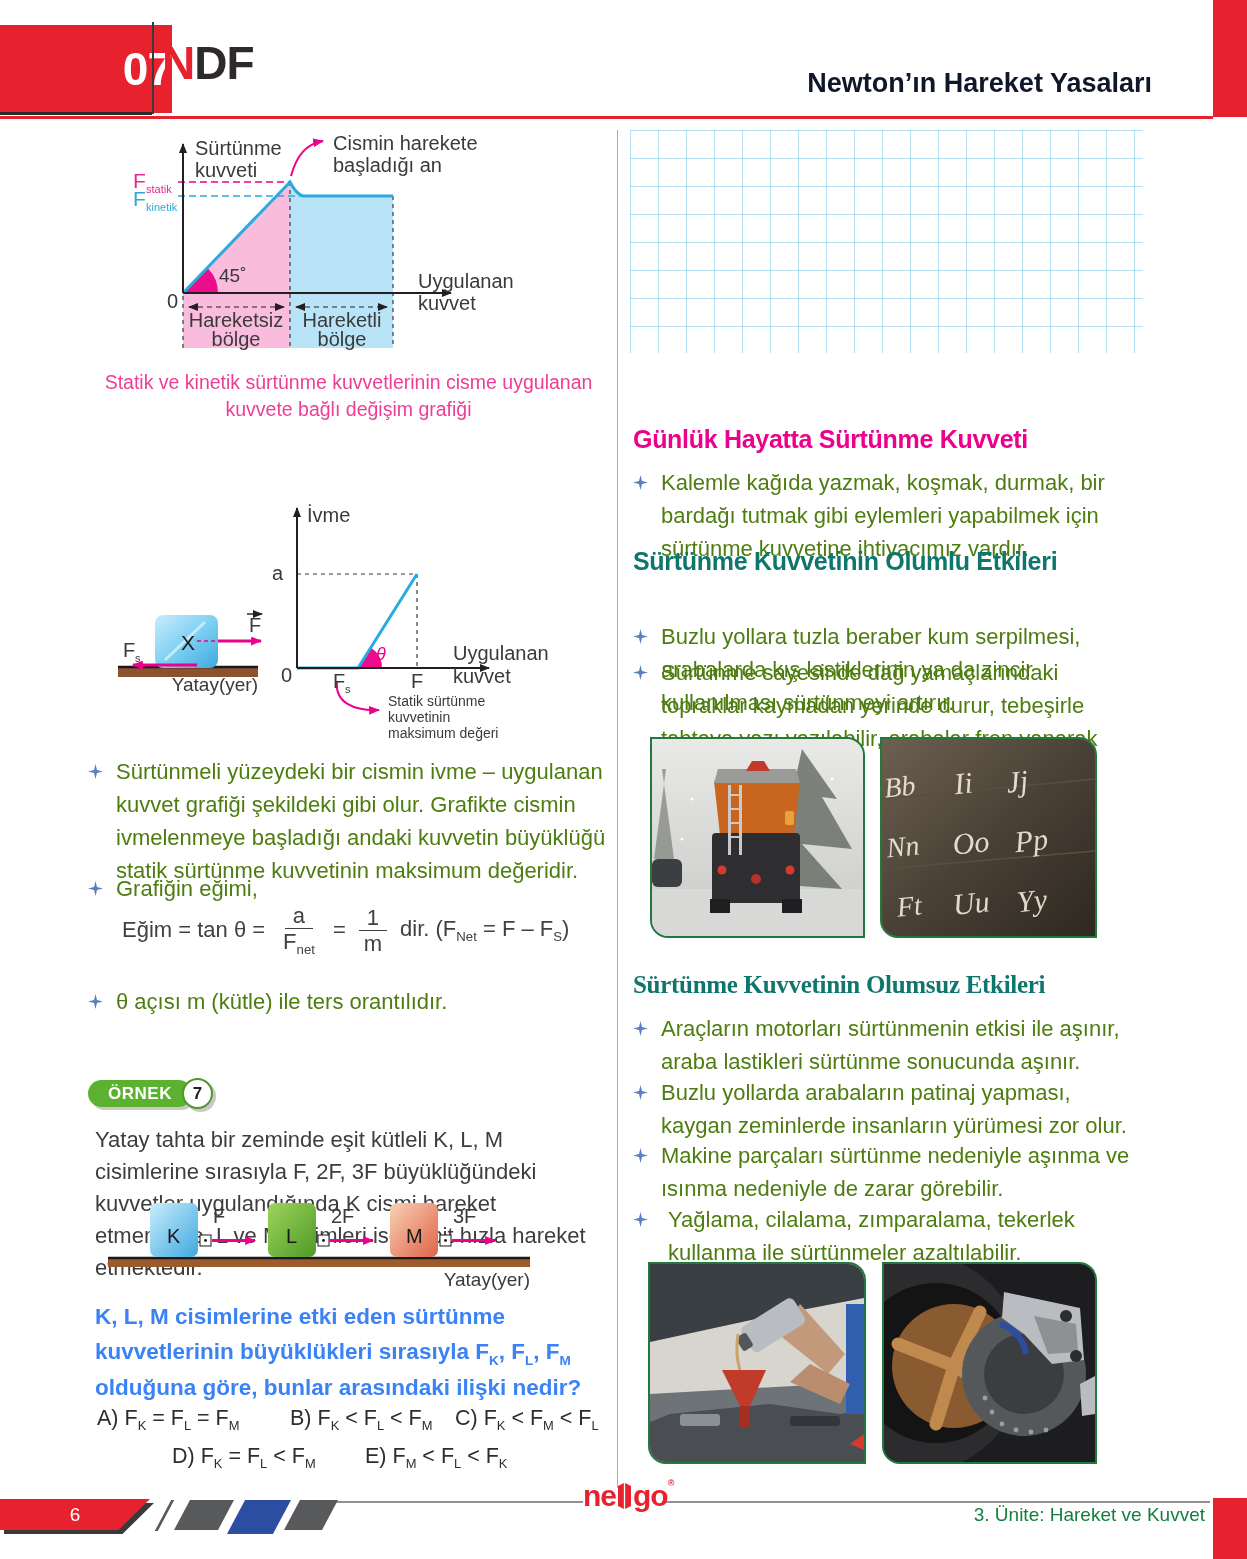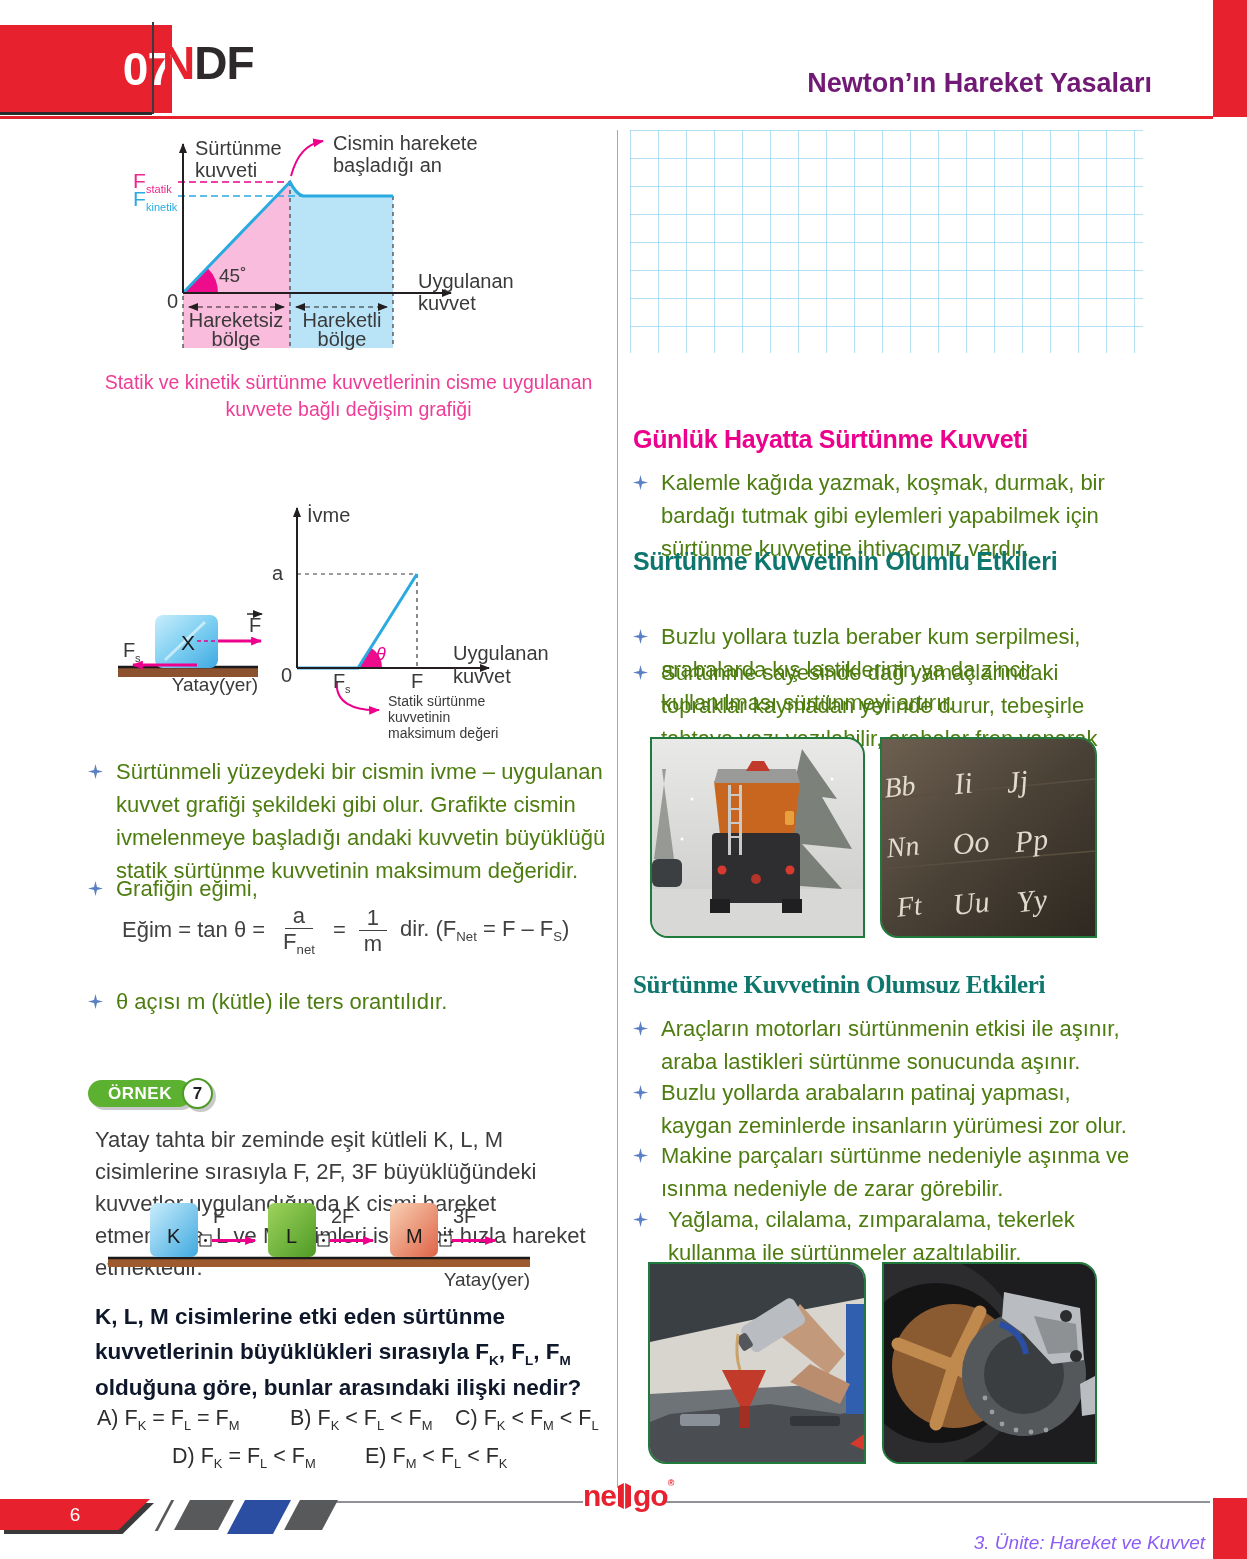--- a/index.html
+++ b/index.html
@@ -10,21 +10,21 @@
 
   
   .hdr-redbox{left:0;top:25px;width:172px;height:88px;background:#e8212e;
               display:flex;align-items:center;justify-content:flex-end;box-sizing:border-box;}
   .hdr-num{color:#fff;font-size:46px;font-weight:bold;letter-spacing:-1px;}
   .hdr-vline{left:152px;top:22px;width:2px;height:92px;background:#3a3a3a;}
   .hdr-blackline{left:0;top:112px;width:152px;height:3px;background:#2b2b2b;}
   .hdr-code{left:162px;top:36px;font-size:46px;font-weight:bold;letter-spacing:-1px;}
   .hdr-code .n{color:#e8212e;}
   .hdr-code .df{color:#2e2a2b;}
-  .hdr-title{right:95px;top:68px;font-size:27px;font-weight:bold;color:#701a75;}
+  .hdr-title{right:95px;top:68px;font-size:27px;font-weight:bold;color:#0f172a;}
   .hdr-redline{left:0;top:116px;width:1213px;height:3px;background:#e8212e;}
   .hdr-redbar{left:1213px;top:0;width:34px;height:117px;background:#e8212e;}
 
   
   .divider{left:617px;top:130px;width:1px;height:1358px;background:#a7a9ac;}
   .grid-paper{left:630px;top:130px;width:513px;height:223px;
     background-image:
       repeating-linear-gradient(to right, rgba(110,195,233,.5) 0 1px, transparent 1px 28px),
       repeating-linear-gradient(to bottom, rgba(110,195,233,.5) 0 1px, transparent 1px 28px);}
 
@@ -48,38 +48,38 @@
   
   .ornek{left:88px;top:1080px;width:150px;height:34px;}
   .ornek-pill{position:absolute;left:0;top:0;width:104px;height:27px;background:#5cb130;
               border-radius:14px;color:#fff;font-weight:bold;font-size:17px;letter-spacing:.5px;
               display:flex;align-items:center;justify-content:center;box-shadow:3px 3px 0 #c9c9c9;}
   .ornek-circ{position:absolute;left:94px;top:-2px;width:27px;height:27px;border-radius:50%;
               background:#fff;border:2px solid #4e9a26;color:#231f20;font-weight:bold;font-size:17px;
               display:flex;align-items:center;justify-content:center;box-shadow:3px 3px 0 #c9c9c9;}
 
   .example-text{left:95px;top:1124px;width:518px;font-size:22px;line-height:1.45;color:#3d3d3f;}
-  .question{left:95px;top:1300px;width:508px;font-weight:bold;color:#0f172a;
+  .question{left:95px;top:1300px;width:508px;font-weight:bold;color:#3b82f6;
             font-size:22.5px;line-height:1.55;}
   .option{font-size:21.5px;color:#2d2d2f;white-space:nowrap;}
 
   
   .photo{position:absolute;border:2px solid #1f7a3c;border-radius:0 18px 0 18px;
          overflow:hidden;background:#777;}
 
   
   .ft-line{top:1501px;height:2px;background:#909295;}
   .ft-red-outline{left:4px;top:1503px;width:150px;height:31px;background:#3a3a3a;
                   clip-path:polygon(0 0,100% 0,79% 100%,0 100%);}
   .ft-red{left:0;top:1499px;width:150px;height:31px;background:#e8212e;
           clip-path:polygon(0 0,100% 0,79% 100%,0 100%);
           color:#fff;font-size:19px;display:flex;align-items:center;justify-content:center;}
   .ft-slash{left:163px;top:1500px;width:3px;height:31px;background:#58595b;transform:skewX(-28deg);}
   .stripe{top:1500px;height:30px;transform:skewX(-28deg);}
-  .ft-unit{right:42px;top:1504px;font-style:italic;font-size:19px;color:#8b5cf6;margin-top:28px;}
+  .ft-unit{right:42px;top:1504px;font-size:19px;color:#15803d;}
   .ft-redsq{left:1213px;top:1498px;width:34px;height:61px;background:#e8212e;}
   .nego{left:583px;top:1481px;display:flex;align-items:flex-start;color:#e8212e;
         font-weight:bold;font-size:30px;letter-spacing:-1px;line-height:1;}
   .nego .book{width:13px;height:26px;margin:2px 2px 0 2px;background:#e8212e;
               clip-path:polygon(0 12%,45% 0,45% 100%,0 88%,0 12%,100% 12%,55% 0,55% 100%,100% 88%,100% 12%);}
   .nego .reg{font-size:9px;margin-top:-2px;}
 </style>
 </head>
 <body>
 

